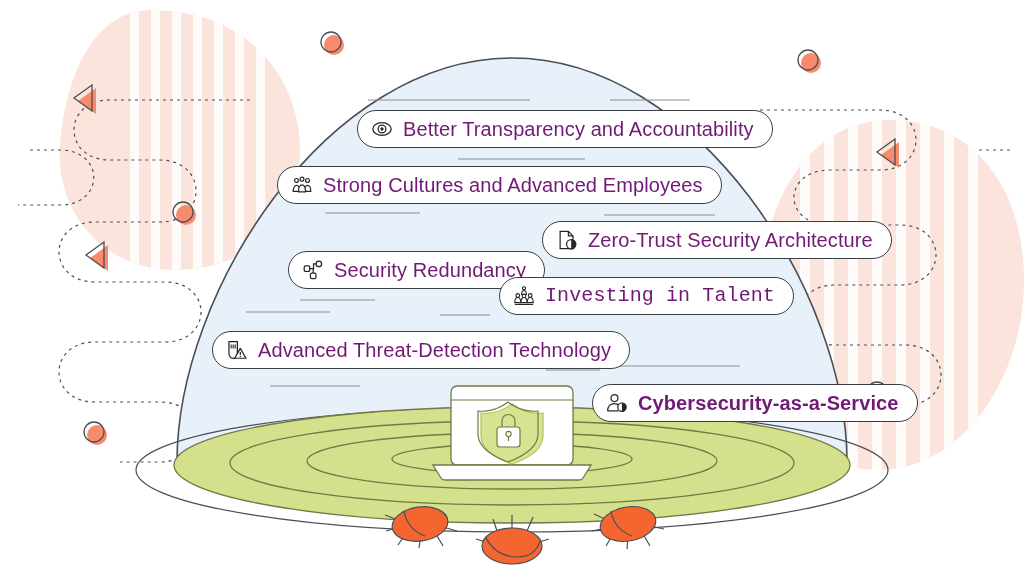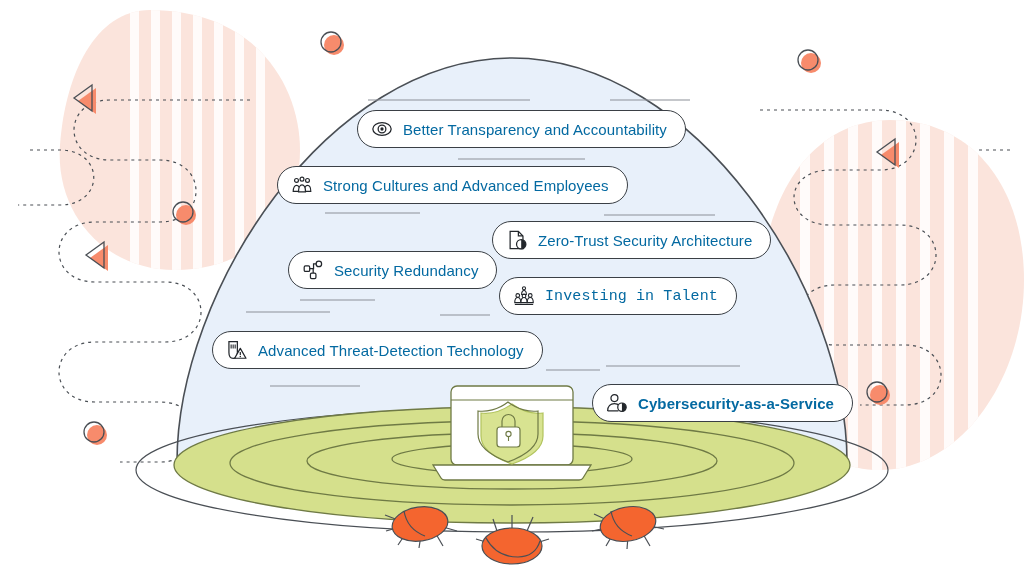--- a/index.html
+++ b/index.html
@@ -19,22 +19,22 @@
     padding:0 18px 0 13px;
     box-sizing:border-box;
     gap:10px;
     white-space:nowrap;
   }
   .pill .glyph{
     width:22px;height:22px;flex:0 0 22px;
     display:block;
   }
   .pill .plabel{
-    font-size:15px;
-    color:#0369a1;
+    font-size:20px;
+    color:#701a75;
     letter-spacing:.1px;
     line-height:1;
   }
 </style>
 </head>
 <body>
 
 <div id="stage">
 
   <svg id="bg" viewBox="0 0 1024 576" xmlns="http://www.w3.org/2000/svg">
@@ -242,21 +242,21 @@
       <circle cx="6" cy="7" r="2.1" fill="none" stroke="#22262b" stroke-width="1.3"></circle>
       <circle cx="12" cy="5.6" r="2.1" fill="none" stroke="#22262b" stroke-width="1.3"></circle>
       <circle cx="18" cy="7" r="2.1" fill="none" stroke="#22262b" stroke-width="1.3"></circle>
       <path d="M2.4,19 C2.4,14.8 4,12.4 6,12.4 C8,12.4 9.6,14.8 9.6,19 Z" fill="none" stroke="#22262b" stroke-width="1.3"></path>
       <path d="M14.4,19 C14.4,14.8 16,12.4 18,12.4 C20,12.4 21.6,14.8 21.6,19 Z" fill="none" stroke="#22262b" stroke-width="1.3"></path>
       <path d="M8.2,19.6 C8.2,14.6 9.9,11.9 12,11.9 C14.1,11.9 15.8,14.6 15.8,19.6 Z" fill="#ffffff" stroke="#22262b" stroke-width="1.3"></path>
     </svg>
     <span class="plabel">Strong Cultures and Advanced Employees</span>
   </div>
 
-  <div class="pill" style="left:492px;top:221px;">
+  <div class="pill" style="left:542px;top:221px;">
     <svg class="glyph" viewBox="0 0 24 24">
       <path d="M4.5,2.6 L13.5,2.6 L18.5,7.6 L18.5,21.4 L4.5,21.4 Z" fill="none" stroke="#22262b" stroke-width="1.35"></path>
       <path d="M13.5,2.6 L13.5,7.6 L18.5,7.6" fill="none" stroke="#22262b" stroke-width="1.35"></path>
       <circle cx="16.6" cy="16.6" r="5.1" fill="#ffffff" stroke="#22262b" stroke-width="1.35"></circle>
       <path d="M16.6,11.5 L16.6,21.7 A5.1,5.1 0 0 0 16.6,11.5 Z" fill="#22262b"></path>
     </svg>
     <span class="plabel">Zero-Trust Security Architecture</span>
   </div>
 
   <div class="pill" style="left:288px;top:251px;">

